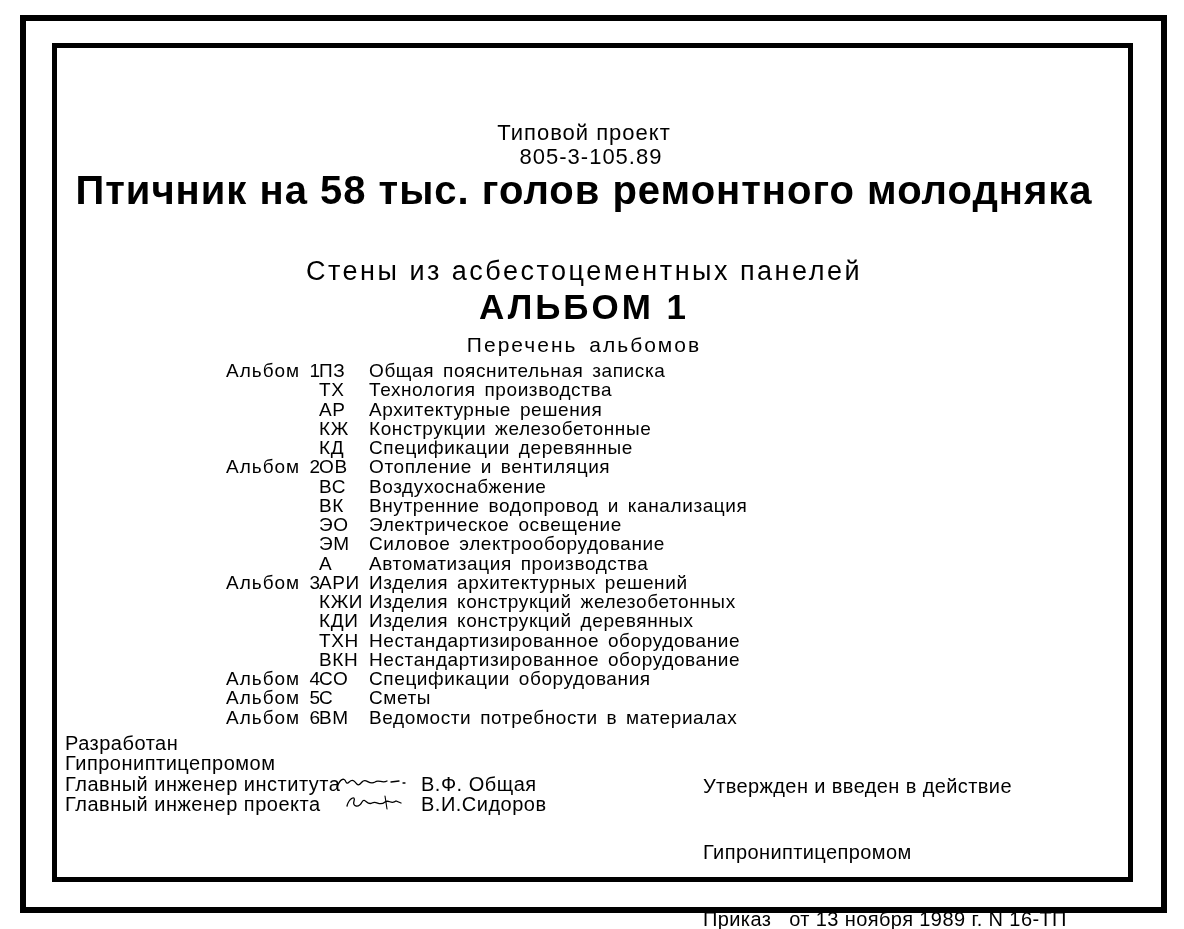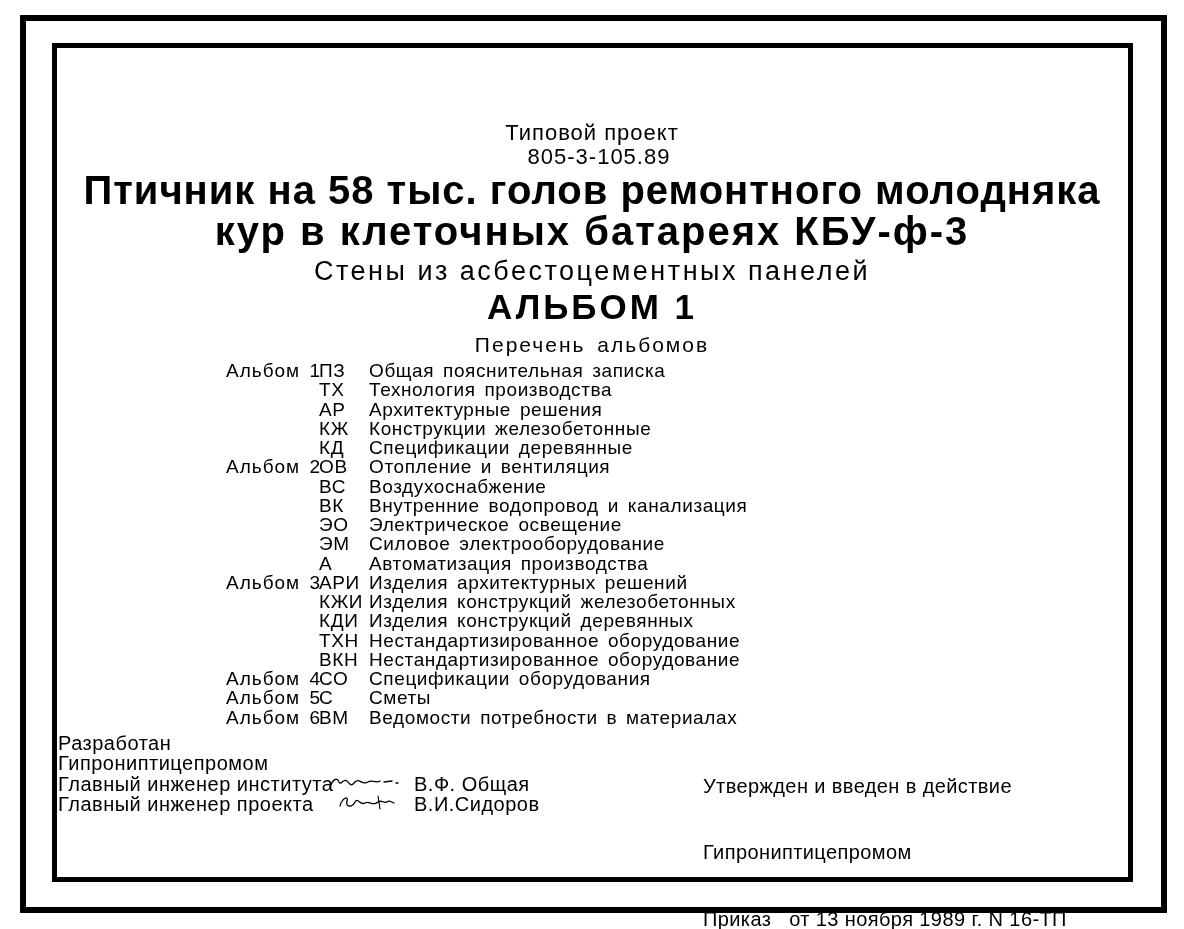--- a/index.html
+++ b/index.html
@@ -16,42 +16,42 @@
     position: absolute; left: 20px; top: 15px;
     width: 1147px; height: 898px;
     border: 6px solid #000;
   }
   .frame-inner {
     position: absolute; left: 52px; top: 43px;
     width: 1081px; height: 839px;
     border: 5px solid #000;
   }
   .center-band {
-    position: absolute; left: 8px; top: 0; width: 1168px; height: 929px;
+    position: absolute; left: 0; top: 0; width: 1168px; height: 929px;
     pointer-events: none;
     padding-left: 16px;
   }
   .ctr { position: absolute; left: 0; right: 0; text-align: center; white-space: nowrap; }
   .doc-type   { top: 120px; font-size: 22px; letter-spacing: 1px; }
   .doc-number { top: 144px; font-size: 22px; letter-spacing: 1px; margin-left: 14px; }
   .title-1    { top: 168px; font-size: 40px; font-weight: 700; letter-spacing: 1px; }
   .title-2    { top: 209px; font-size: 40px; font-weight: 700; letter-spacing: 2px; }
   .subtitle   { top: 256px; font-size: 27px; letter-spacing: 2.5px; }
   .album-head { top: 287px; font-size: 35px; font-weight: 700; letter-spacing: 3px; }
   .list-head  { top: 333px; font-size: 21px; letter-spacing: 2px; word-spacing: 4px; }
 
   .album-list {
     position: absolute; left: 226px; top: 361px;
     font-size: 19px; letter-spacing: 0.6px; word-spacing: 3px;
     line-height: 19.25px;
   }
   .album-row { display: grid; grid-template-columns: 93px 50px auto; white-space: nowrap; }
   .album-row .col-album { letter-spacing: 1px; }
 
-  .footer-left { position: absolute; left: 58px; top: 733px; font-size: 20px; letter-spacing: 0.5px; line-height: 20.3px; }
+  .footer-left { position: absolute; left: 65px; top: 733px; font-size: 20px; letter-spacing: 0.5px; line-height: 20.3px; }
   .sig-row { position: relative; white-space: nowrap; height: 20.3px; }
   .sig-mark { position: absolute; top: -2px; }
   .sig-mark-1 { left: 268px; }
   .sig-mark-2 { left: 276px; }
   .sig-name { position: absolute; left: 356px; top: 0; }
 
   .footer-right { position: absolute; left: 703px; top: 730px; font-size: 20px; letter-spacing: 0.4px; line-height: 22.3px; white-space: pre; }
 
   svg { display: block; }
 </style>
@@ -60,21 +60,20 @@
 
 <div class="page">
 
   <div class="frame-outer"></div>
   <div class="frame-inner"></div>
 
   <div class="center-band">
     <div class="ctr doc-type">Типовой проект</div>
     <div class="ctr doc-number">805-3-105.89</div>
     <div class="ctr title-1">Птичник на 58 тыс. голов ремонтного молодняка</div>
-    <div class="ctr title-2">кур в клеточных батареях КБУ-ф-3</div>
     <div class="ctr subtitle">Стены из асбестоцементных панелей</div>
     <div class="ctr album-head">АЛЬБОМ 1</div>
     <div class="ctr list-head">Перечень альбомов</div>
   </div>
 
   <div class="album-list">
 
       <div class="album-row">
         <span class="col-album">Альбом 1</span>
         <span class="col-code">ПЗ</span>

